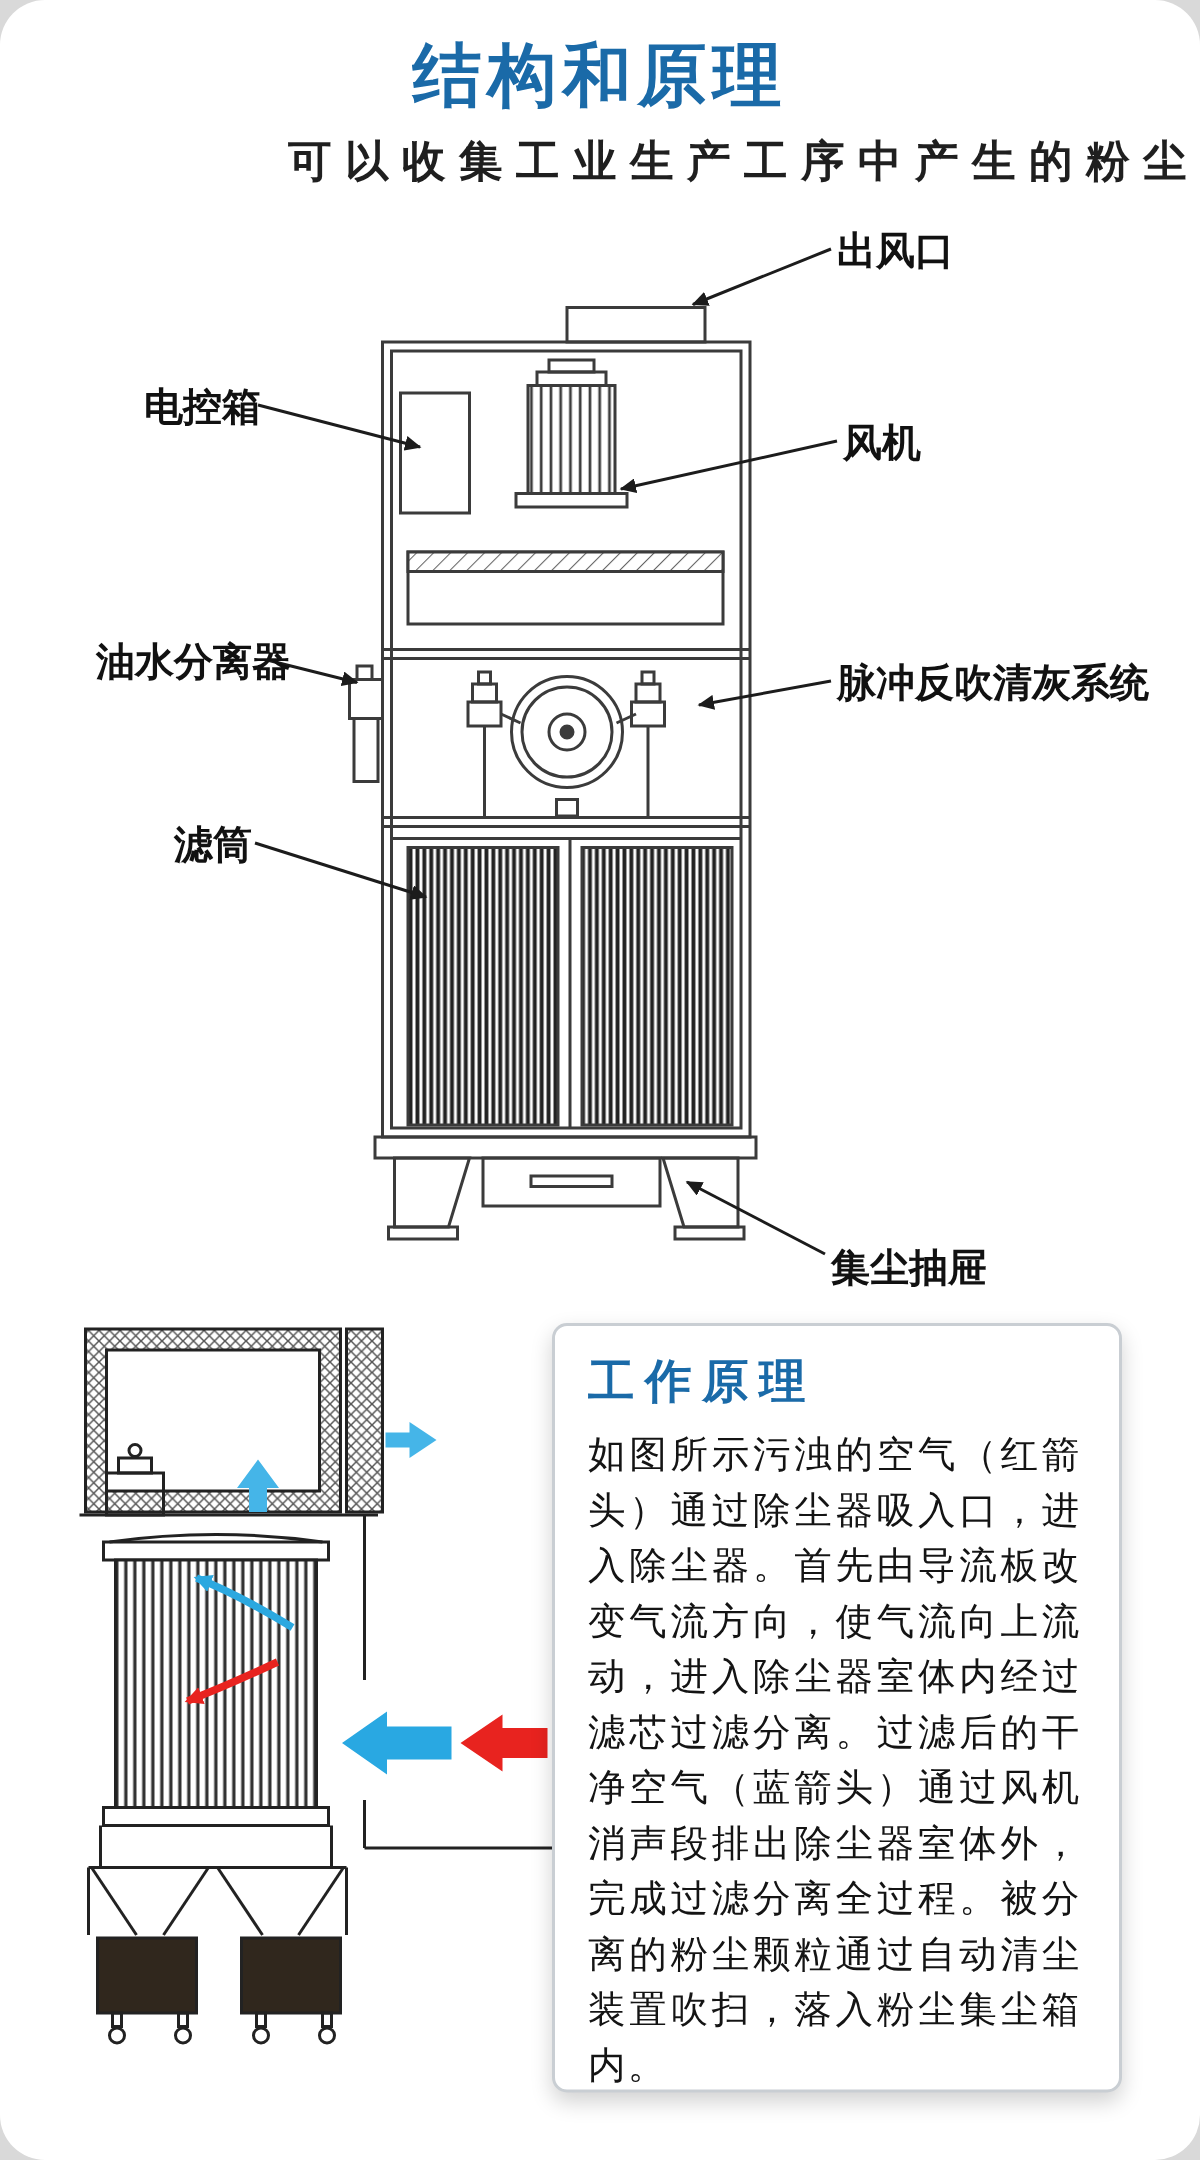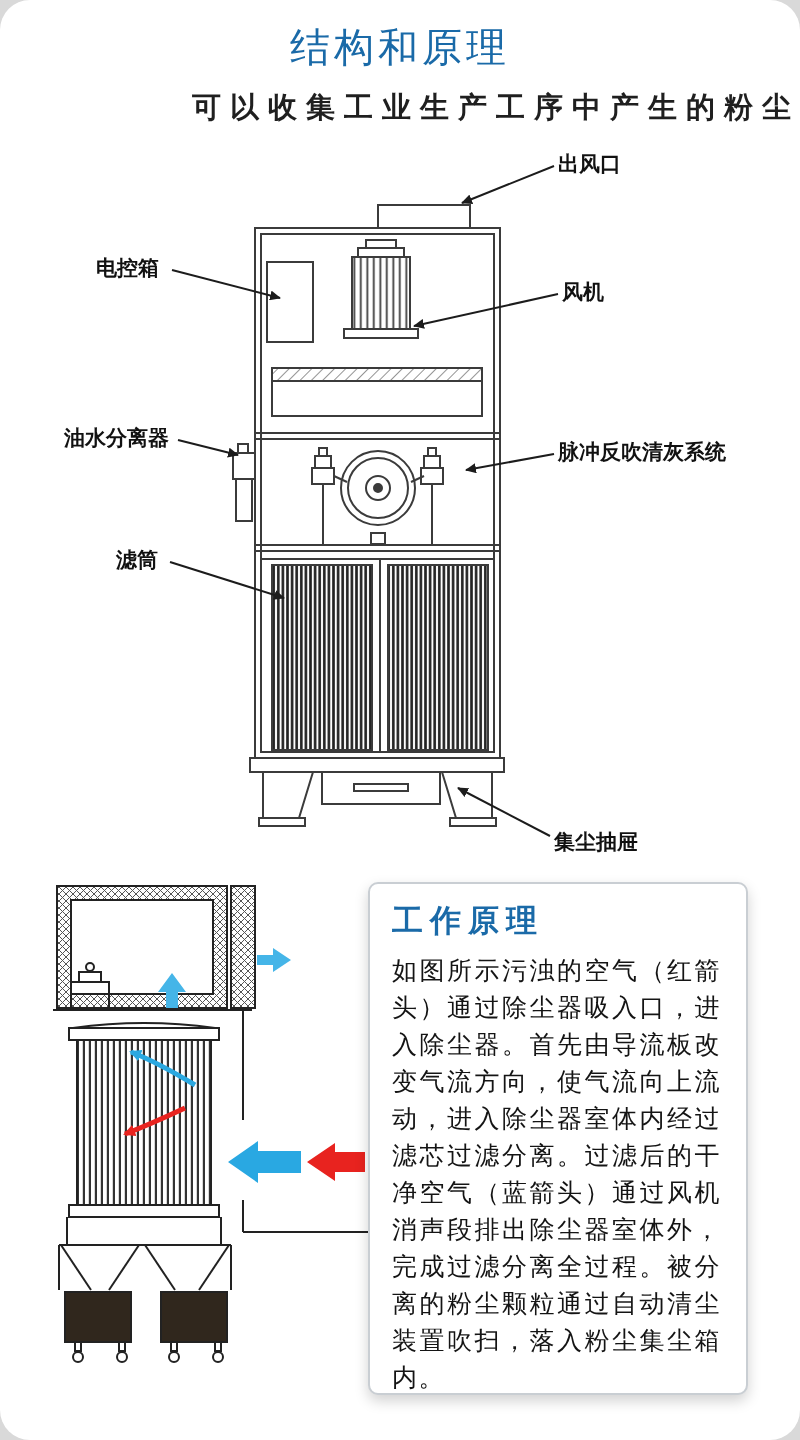--- a/index.html
+++ b/index.html
@@ -3,30 +3,30 @@
 <meta charset="utf-8">
 <style>
   html,body { margin:0; padding:0; background:#d9d9d9; }
   .page {
     position:relative; width:800px; height:1440px; margin:0 auto;
     background:#ffffff; border-radius:30px; overflow:hidden;
     font-family:"Liberation Sans","DejaVu Sans",sans-serif;
   }
   .title {
     position:absolute; top:20px; left:0; width:100%;
-    text-align:center; font-size:40px; font-weight:normal;
+    text-align:center; font-size:46px; font-weight:bold;
     color:#1a6aa8; letter-spacing:4px;
   }
   .subtitle {
     position:absolute; top:88px; left:0; width:100%;
     text-align:right; font-size:29px; font-weight:600;
     color:#1f1f1f; letter-spacing:9px;
   }
   .part-label {
-    position:absolute; font-size:21px; font-weight:bold;
+    position:absolute; font-size:26px; font-weight:bold;
     color:#111; white-space:nowrap;
   }
   .machine-svg { position:absolute; left:0; top:148px; }
   .flow-svg { position:absolute; left:45px; top:880px; }
   .principle-card {
     position:absolute; left:368px; top:882px; width:380px; height:513px;
     box-sizing:border-box; background:#fff;
     border:2px solid #c9ced3; border-radius:10px;
     box-shadow:0 6px 14px rgba(0,0,0,0.18);
     padding:16px 25px 18px 22px; overflow:hidden;

